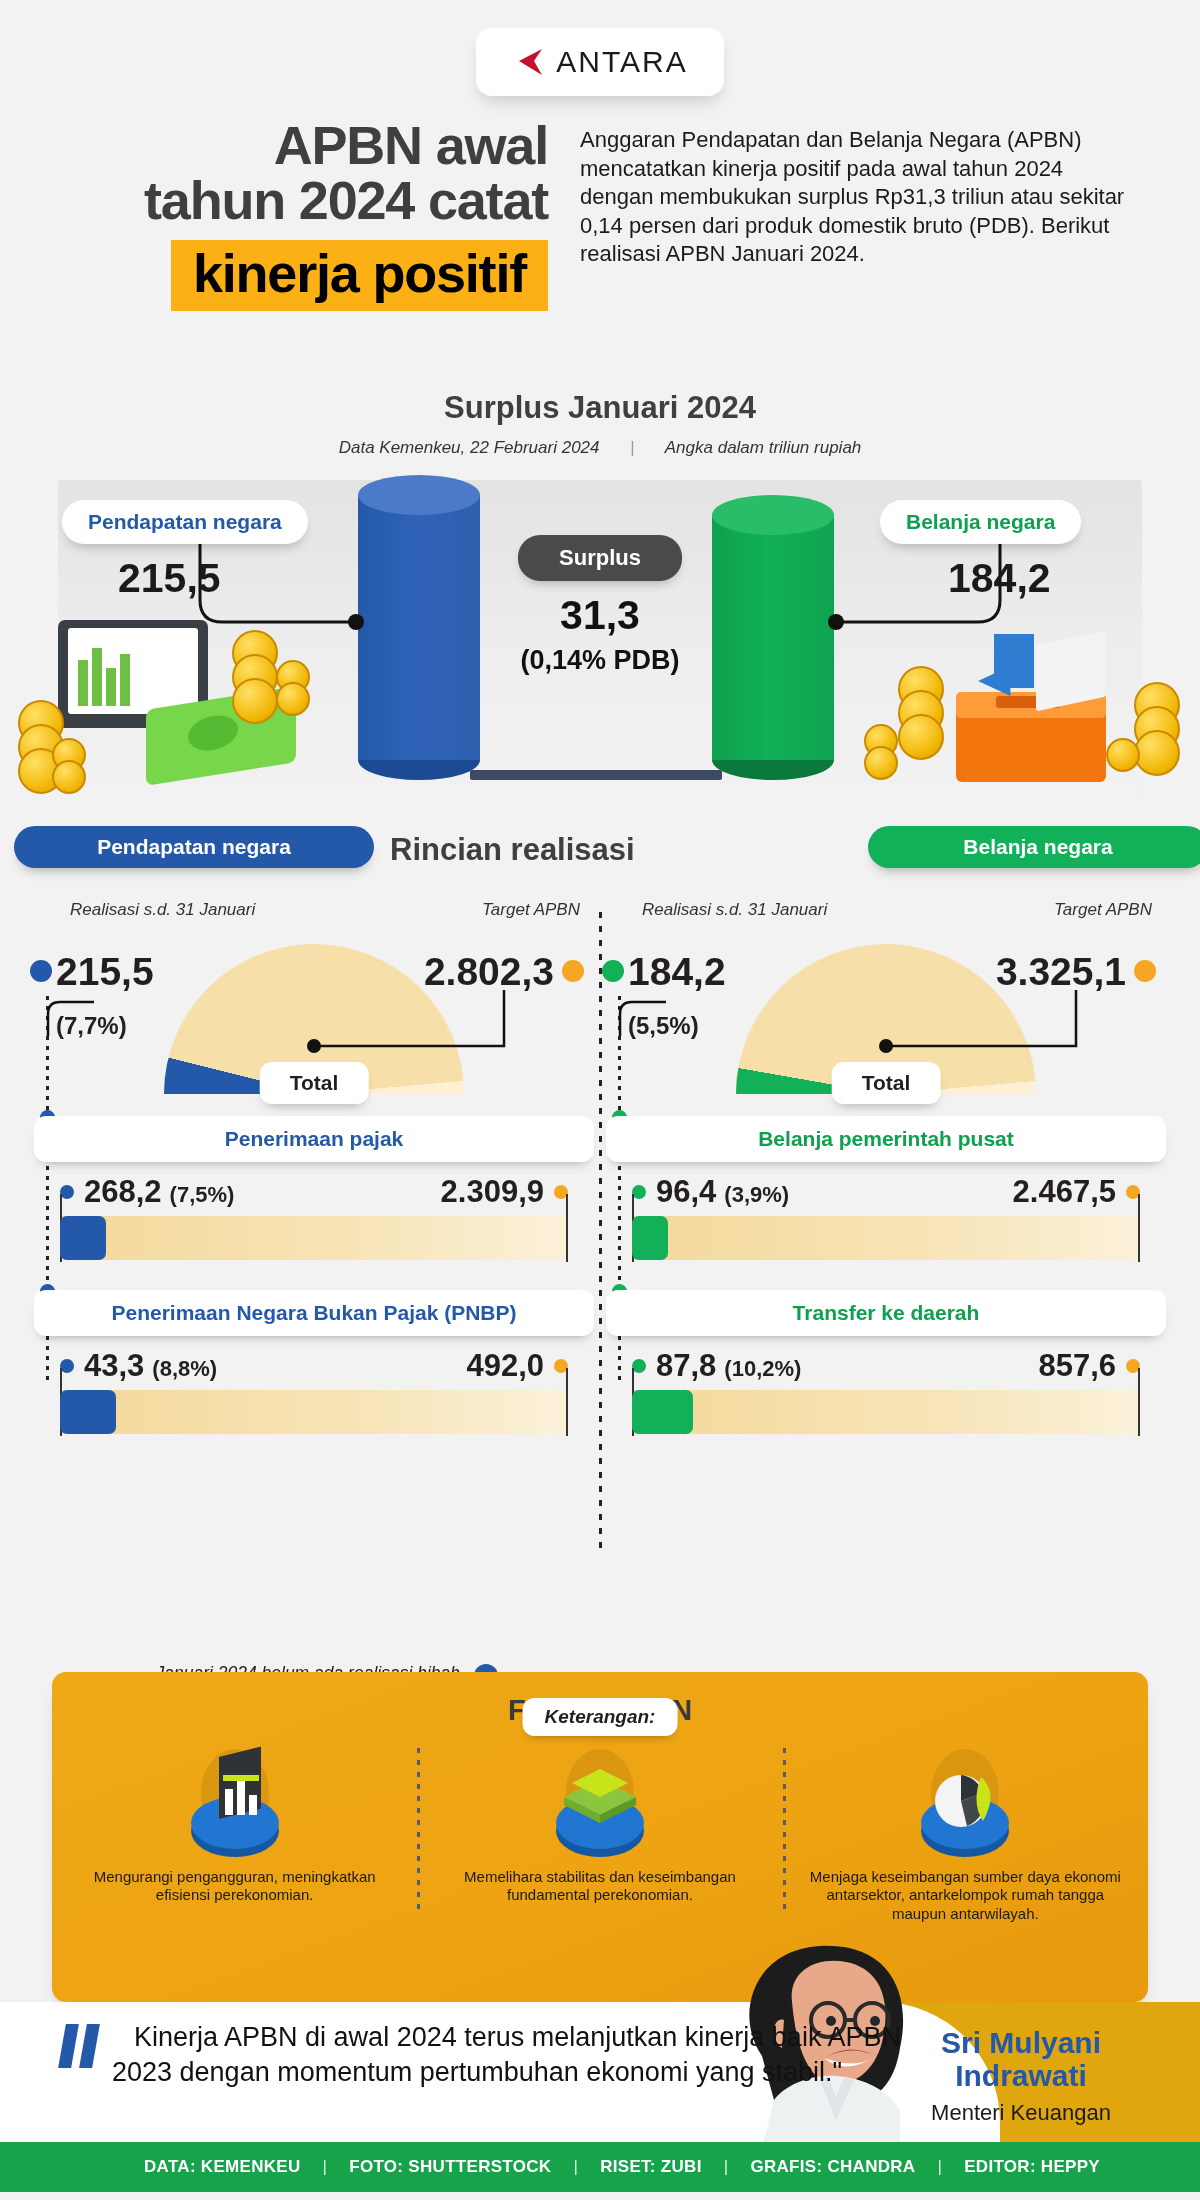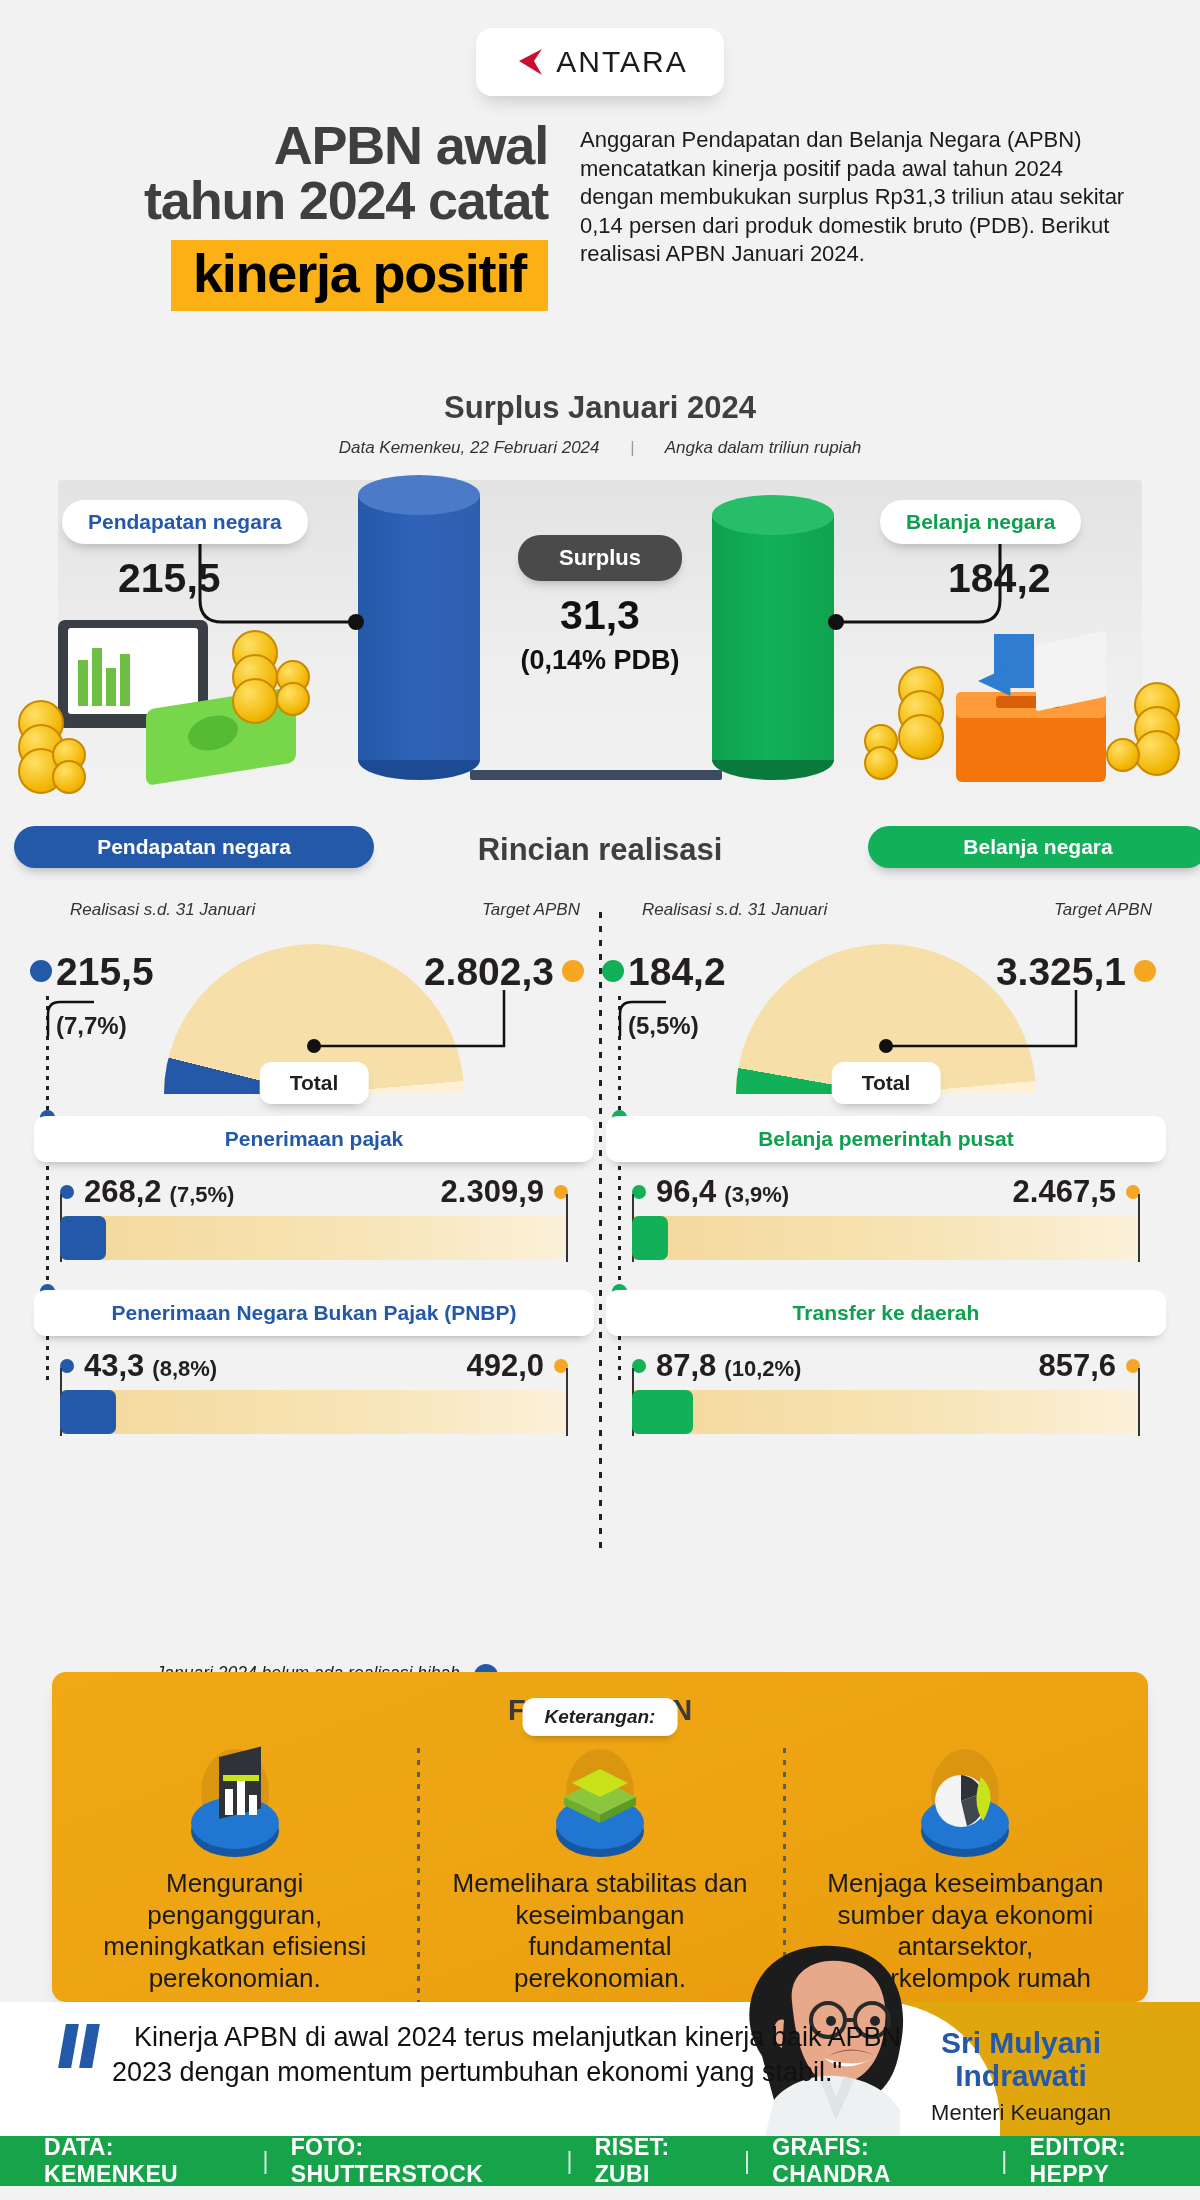--- a/index.html
+++ b/index.html
@@ -122,21 +122,21 @@
   .lbl-bar {
     position: absolute; bottom: 22px; height: 42px; border-radius: 21px;
     color: #fff; font-size: 21px; font-weight: 700;
     display: flex; align-items: center; justify-content: center;
     box-shadow: 0 8px 12px -6px rgba(0,0,0,.3);
   }
   .lbl-rev { left: 14px; width: 360px; background: #2458a8; }
   .lbl-exp { left: 868px; width: 340px; background: #12b058; }
 
   .rincian {
-    position: absolute; bottom: 22px; left: 390px; width: 420px; text-align: center;
+    position: absolute; bottom: 22px; left: 390px; width: 420px; text-align: left;
     font-size: 31px; font-weight: 700; color: #3f3f3f;
   }
 
   
   .ill { position: absolute; }
   .coin {
     position: absolute; width: 46px; height: 46px; border-radius: 50%;
     background: radial-gradient(circle at 35% 30%, #ffe066, #f2b705 65%, #d89400);
     border: 2px solid #c98a00;
   }
@@ -252,21 +252,21 @@
     position: absolute; top: 22px; left: 0; width: 100%; text-align: center;
     font-size: 29px; font-weight: 700; color: #3a3a3a;
   }
   .fcols { position: absolute; top: 68px; left: 0; width: 100%; display: flex; }
   .fcol { flex: 1; padding: 0 26px; text-align: center; position: relative; }
   .fcol + .fcol::before {
     content: ""; position: absolute; left: 0; top: 8px; bottom: 8px; width: 3px;
     background: repeating-linear-gradient(180deg,#5c5c5c 0 5px, transparent 5px 12px);
   }
   .ficon { height: 128px; display: flex; align-items: center; justify-content: center; }
-  .ftext { font-size: 26px; line-height: 1.22; color: #1a1a1a; }
+  .ftext { font-size: 15px; line-height: 1.22; color: #1a1a1a; }
 
   
   .quote-band { position: absolute; top: 2002px; left: 0; width: 1200px; height: 159px; }
   .qb-yellow { position: absolute; inset: 0; background: #e0a60e; }
   .qb-white {
     position: absolute; left: 0; top: 0; width: 1000px; height: 148px;
     background: #fff; border-radius: 0 120px 0 0;
   }
   .qmark {
     position: absolute; left: 62px; top: 22px; font-size: 0;
@@ -283,23 +283,23 @@
   .who {
     position: absolute; right: 44px; top: 24px; width: 270px; text-align: center;
   }
   .who .nm { font-size: 30px; font-weight: 700; color: #2458a8; line-height: 1.1; }
   .who .rl { font-size: 22px; color: #1a1a1a; margin-top: 8px; }
 
   .avatar { position: absolute; left: 700px; top: -78px; width: 250px; height: 240px; }
 
   
   .footer {
-    position: absolute; left: 0; bottom: 14px; width: 1200px; height: 50px;
+    position: absolute; left: 0; bottom: 8px; width: 1200px; height: 50px;
     background: #16a34a; display: flex; align-items: center; justify-content: center;
-    color: #fff; font-size: 23px; font-weight: 700; letter-spacing: .3px; gap: 0; padding-left: 44px;
+    color: #fff; font-size: 17px; font-weight: 700; letter-spacing: .3px; gap: 0; padding-left: 44px;
   }
   .footer span.sep { padding: 0 22px; opacity: .85; font-weight: 400; }
 </style>
 </head>
 <body>
 
 <div class="logo-wrap">
   <span class="logo-mark">
     <svg viewBox="0 0 34 34" width="34" height="34">
       <path d="M30 4 L7 16 L30 30 L22 16 Z" fill="#c8102e"></path>

